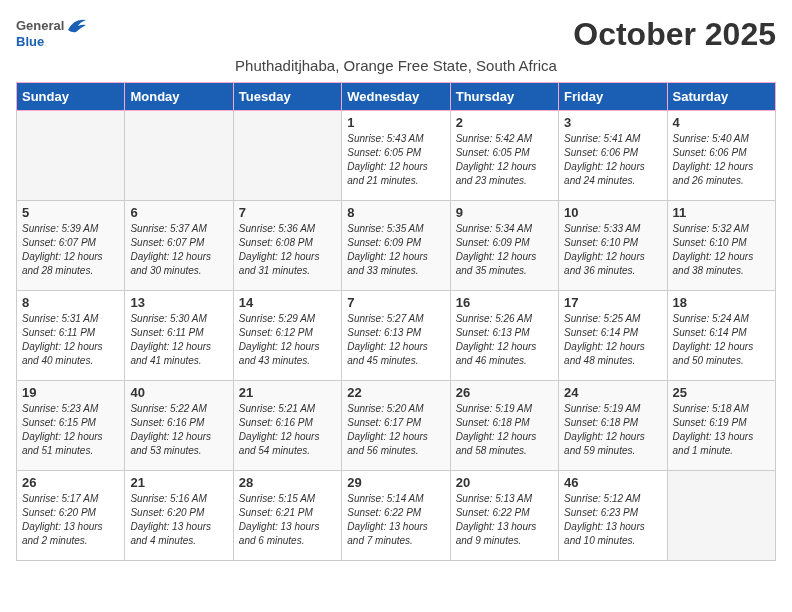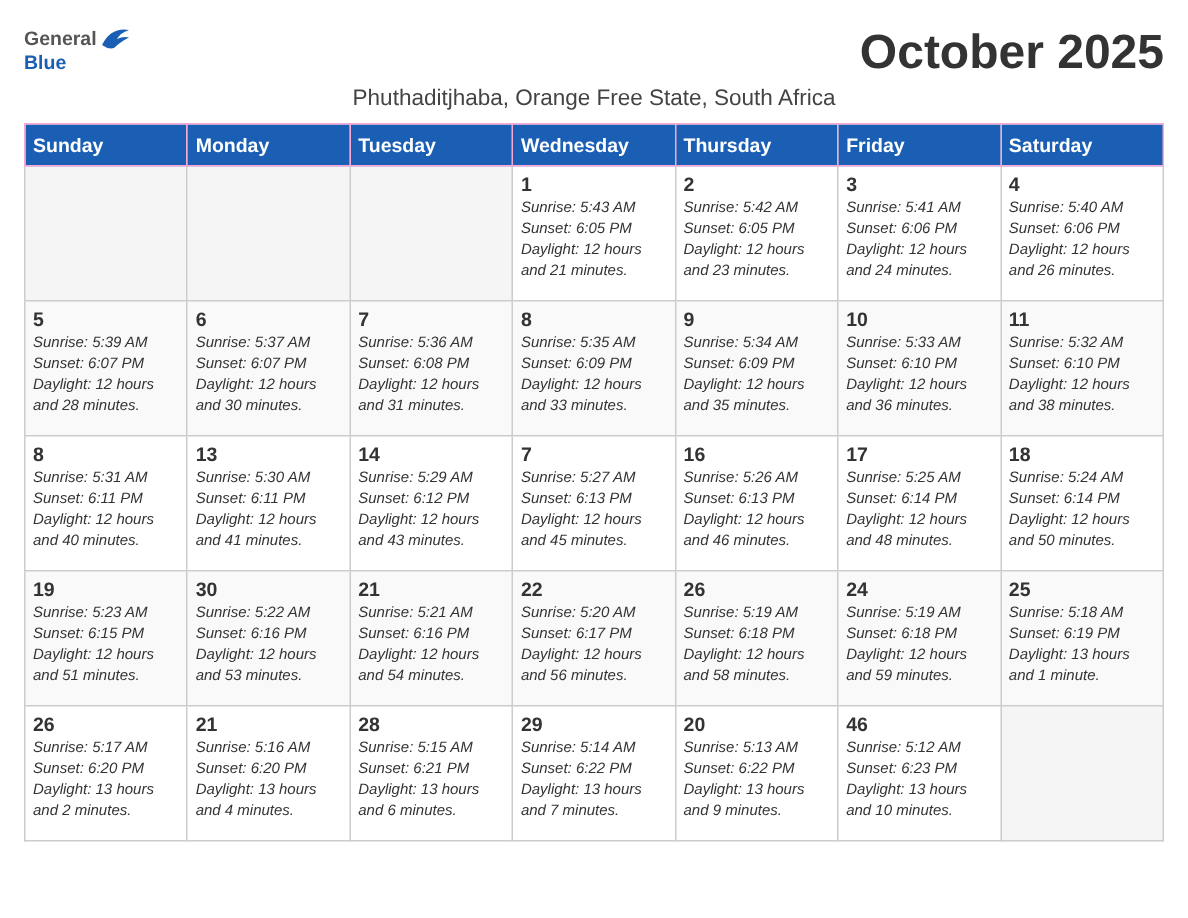--- a/index.html
+++ b/index.html
@@ -186,21 +186,21 @@
           <div class="day-number">18</div>
           <div class="day-info">Sunrise: 5:24 AM<br>Sunset: 6:14 PM<br>Daylight: 12 hours and 50 minutes.</div>
         </td>
       </tr>
       <tr class="row-shade">
         <td>
           <div class="day-number">19</div>
           <div class="day-info">Sunrise: 5:23 AM<br>Sunset: 6:15 PM<br>Daylight: 12 hours and 51 minutes.</div>
         </td>
         <td>
-          <div class="day-number">30</div>
+          <div class="day-number">40</div>
           <div class="day-info">Sunrise: 5:22 AM<br>Sunset: 6:16 PM<br>Daylight: 12 hours and 53 minutes.</div>
         </td>
         <td>
           <div class="day-number">21</div>
           <div class="day-info">Sunrise: 5:21 AM<br>Sunset: 6:16 PM<br>Daylight: 12 hours and 54 minutes.</div>
         </td>
         <td>
           <div class="day-number">22</div>
           <div class="day-info">Sunrise: 5:20 AM<br>Sunset: 6:17 PM<br>Daylight: 12 hours and 56 minutes.</div>
         </td>

